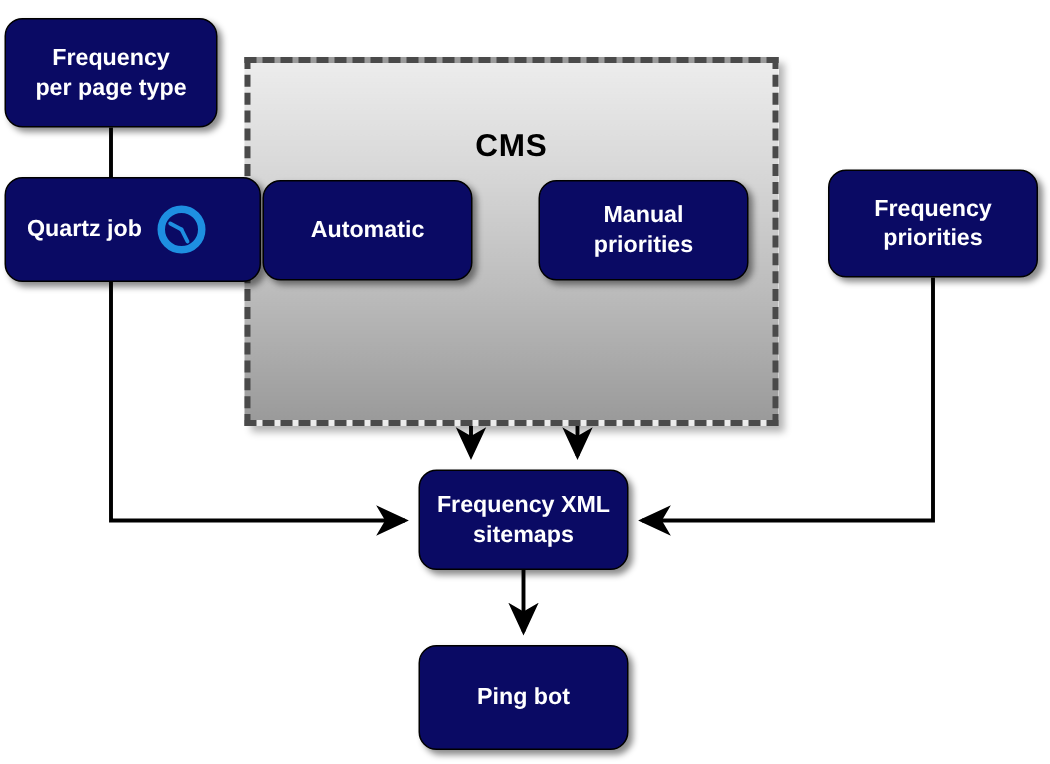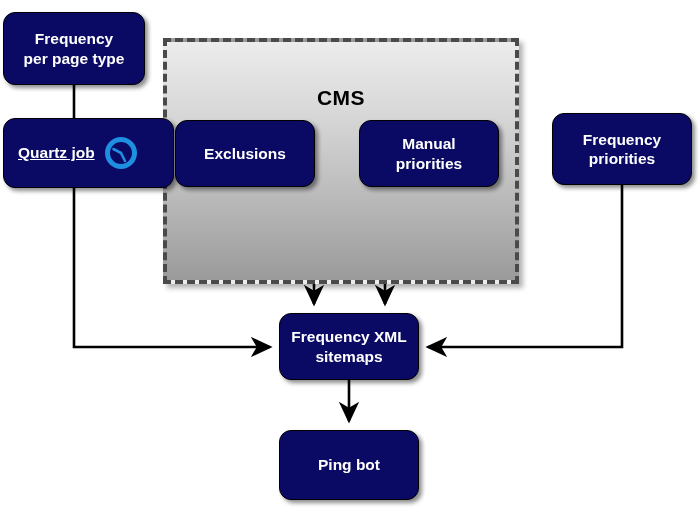--- a/index.html
+++ b/index.html
@@ -96,26 +96,26 @@
   </svg>
 
   <div id="containers">
       <div class="container-box" style="left: 163px; top: 5px; width: 356px; height: 246px; margin-top: 33px;">
         <div class="container-title" style="top: 44px;">CMS</div>
       </div>
     </div>
   <div id="nodes">
       <div class="node" style="left: 3px; top: 12px; width: 142px; height: 73px;"><span class="node-label">Frequency
 per page type</span></div>
-      <div class="node with-icon" style="left: 3px; top: 118px; width: 171px; height: 70px; text-decoration: underline;"><span class="node-label">Quartz job</span><svg class="clock-icon" viewBox="0 0 34 34">
+      <div class="node with-icon" style="left: 3px; top: 118px; width: 171px; height: 70px;"><span class="node-label">Quartz job</span><svg class="clock-icon" viewBox="0 0 34 34">
           <circle cx="17" cy="17" r="13.5" fill="none" stroke="#1e8fe1" stroke-width="5"></circle>
           <line x1="17" y1="17" x2="9.5" y2="13" stroke="#1e8fe1" stroke-width="2.6" stroke-linecap="round"></line>
           <line x1="17" y1="17" x2="21" y2="25" stroke="#1e8fe1" stroke-width="2.6" stroke-linecap="round"></line>
         </svg></div>
-      <div class="node" style="left: 175px; top: 120px; width: 140px; height: 67px;"><span class="node-label">Exclusions</span></div>
+      <div class="node" style="left: 175px; top: 120px; width: 140px; height: 67px;"><span class="node-label">Automatic</span></div>
       <div class="node" style="left: 359px; top: 120px; width: 140px; height: 67px; justify-content: center;"><span class="node-label">Manual
 priorities</span></div>
       <div class="node" style="left: 552px; top: 113px; width: 140px; height: 72px;"><span class="node-label">Frequency
 priorities</span></div>
       <div class="node" style="left: 279px; top: 313px; width: 140px; height: 67px;"><span class="node-label">Frequency XML
 sitemaps</span></div>
       <div class="node" style="left: 279px; top: 430px; width: 140px; height: 70px; justify-content: center;"><span class="node-label">Ping bot</span></div>
     </div>
 
 </div>

